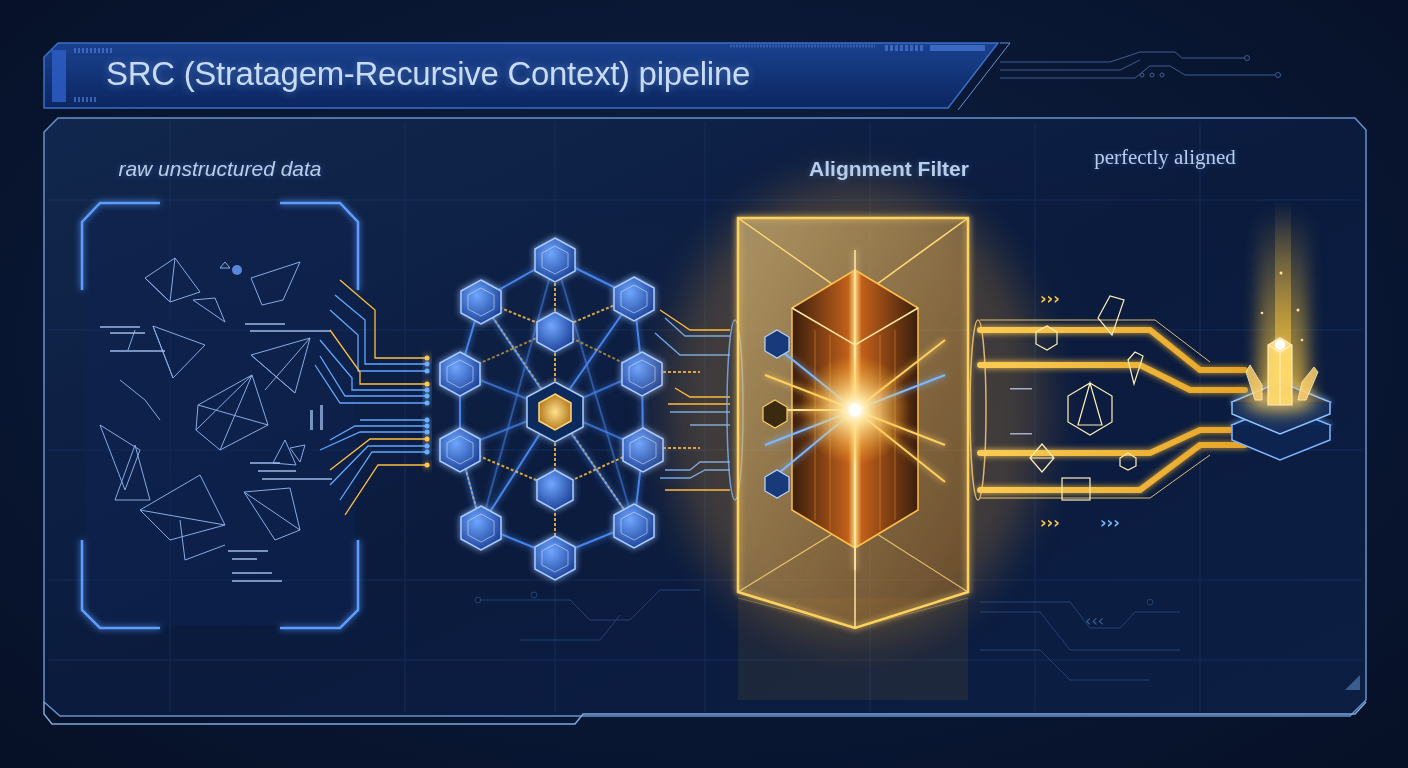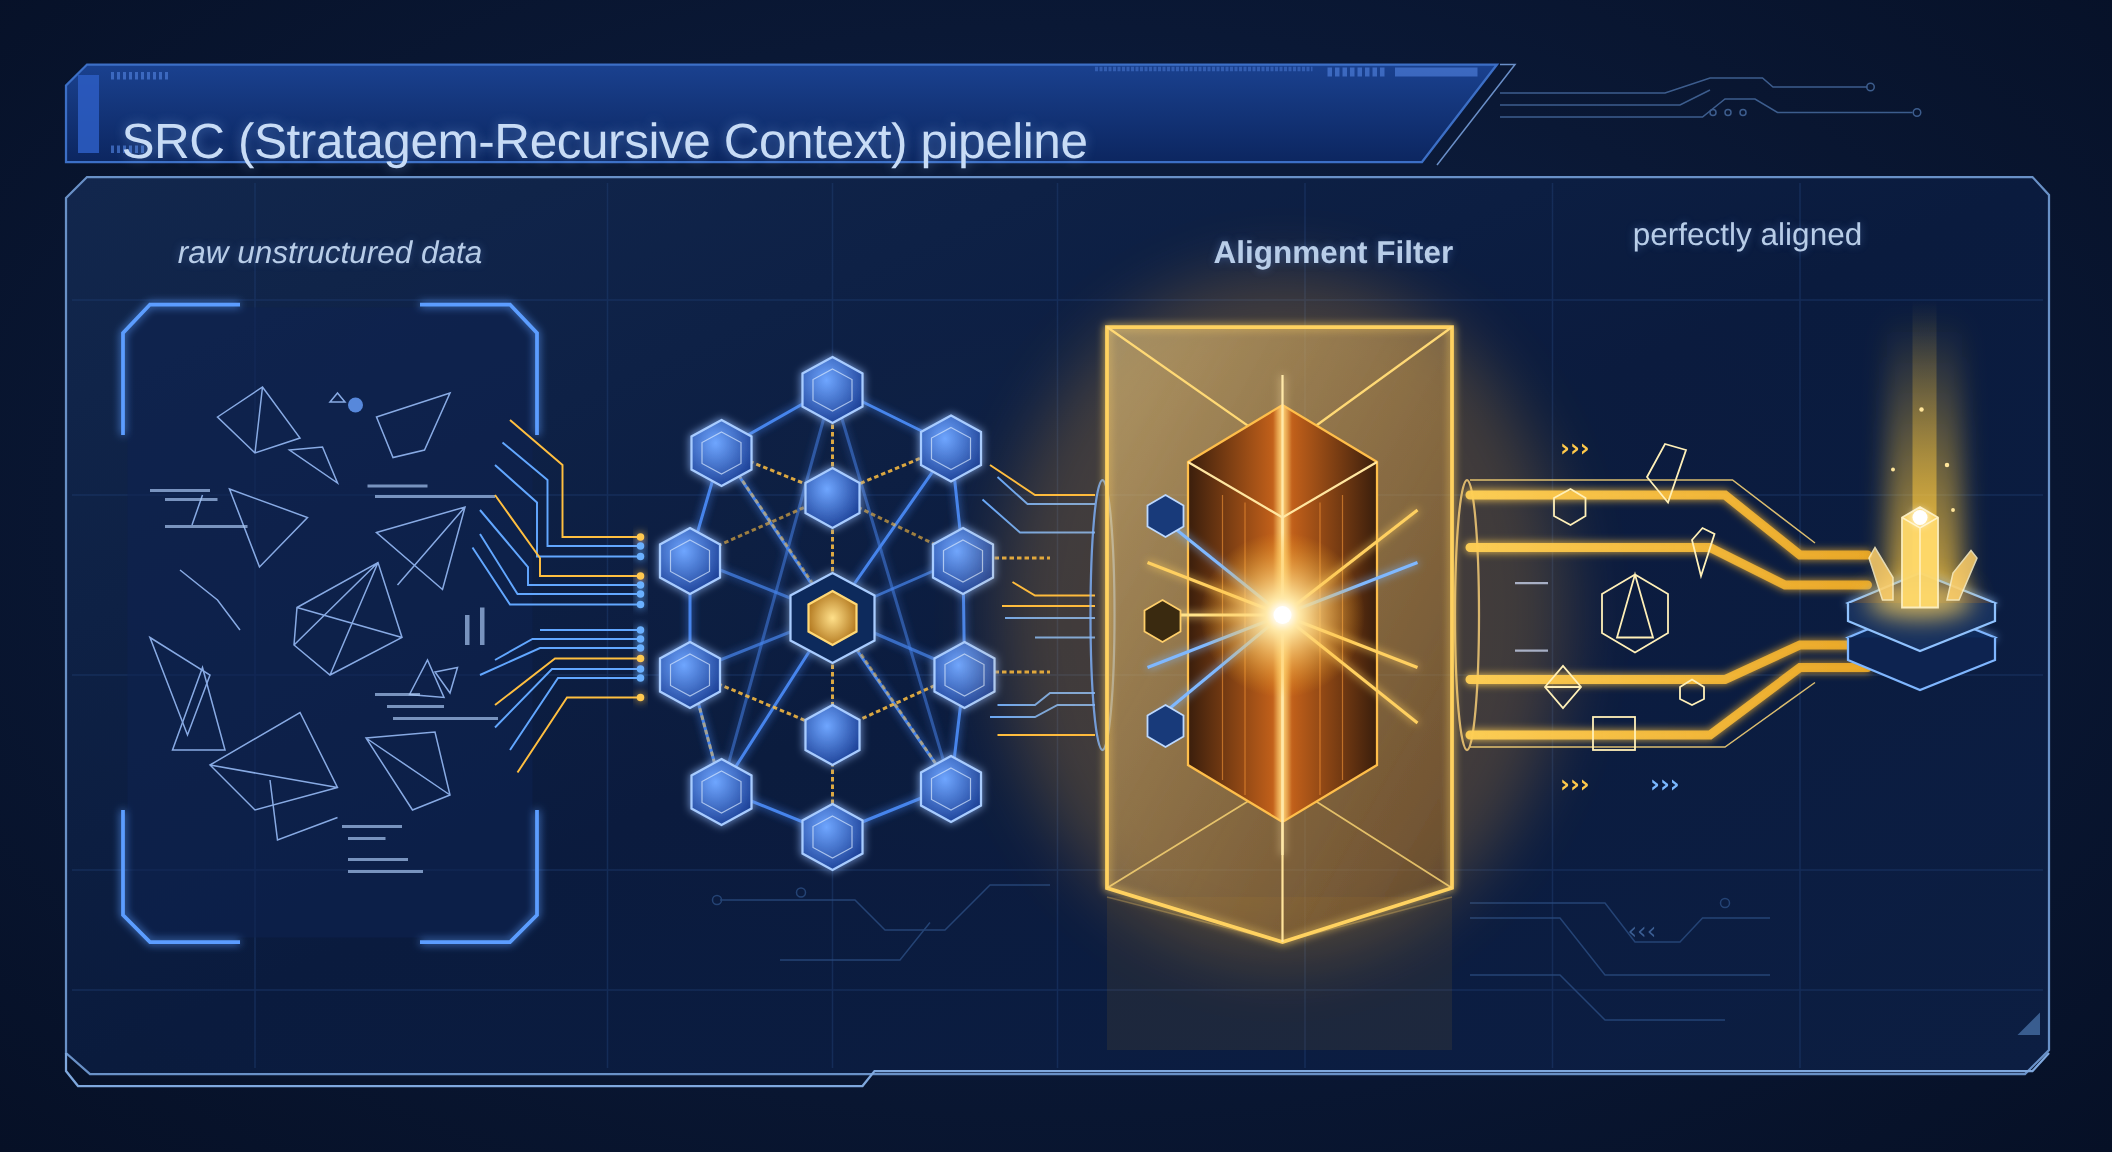--- a/index.html
+++ b/index.html
@@ -2,22 +2,22 @@
 <html><head>
 <meta charset="utf-8">
 <style>
   html,body{margin:0;padding:0;}
   body{width:1408px;height:768px;overflow:hidden;background:#071127;font-family:"Liberation Sans","DejaVu Sans",sans-serif;}
   #stage{position:relative;width:1408px;height:768px;
     background:radial-gradient(ellipse at 50% 45%, #10244a 0%, #0a1835 55%, #061026 100%);}
   svg#art{position:absolute;left:0;top:0;}
   .label{position:absolute;color:#b8cde8;font-size:21px;text-align:center;line-height:24px;
     text-shadow:0 0 6px rgba(120,170,255,.35);}
-  #title{position:absolute;left:81px;top:55px;font-size:33px;color:#c8dcf6;letter-spacing:-0.3px;
-    text-shadow:0 0 8px rgba(140,190,255,.45);white-space:nowrap;margin-top:20px;}
+  #title{position:absolute;left:106px;top:55px;font-size:33px;color:#c8dcf6;letter-spacing:-0.3px;
+    text-shadow:0 0 8px rgba(140,190,255,.45);white-space:nowrap;}
 </style>
 </head>
 <body>
 
 <div id="stage">
 
 <svg id="art" width="1408" height="768" viewBox="0 0 1408 768" xmlns="http://www.w3.org/2000/svg">
   <defs>
     <filter id="glowB" x="-50%" y="-50%" width="200%" height="200%">
       <feGaussianBlur stdDeviation="3" result="b"></feGaussianBlur>
@@ -394,17 +394,17 @@
           <circle cx="1262" cy="313" r="1.3"></circle>
           <circle cx="1302" cy="340" r="1.3"></circle>
         </g>
   </g>
 </svg>
 
 <div id="title">SRC (Stratagem-Recursive Context) pipeline</div>
 
 <div class="label" style="left:85px;top:157px;width:270px;font-style:italic;">raw unstructured data</div>
 <div class="label" style="left:754px;top:157px;width:270px;font-weight:bold;">Alignment Filter</div>
-<div class="label" style="left:1030px;top:145px;width:270px;">
+<div class="label" style="left:1030px;top:145px;width:270px;font-family:Liberation Serif, serif;">
   <div>perfectly aligned</div>
 </div>
 
 </div>
 
 </body></html>

